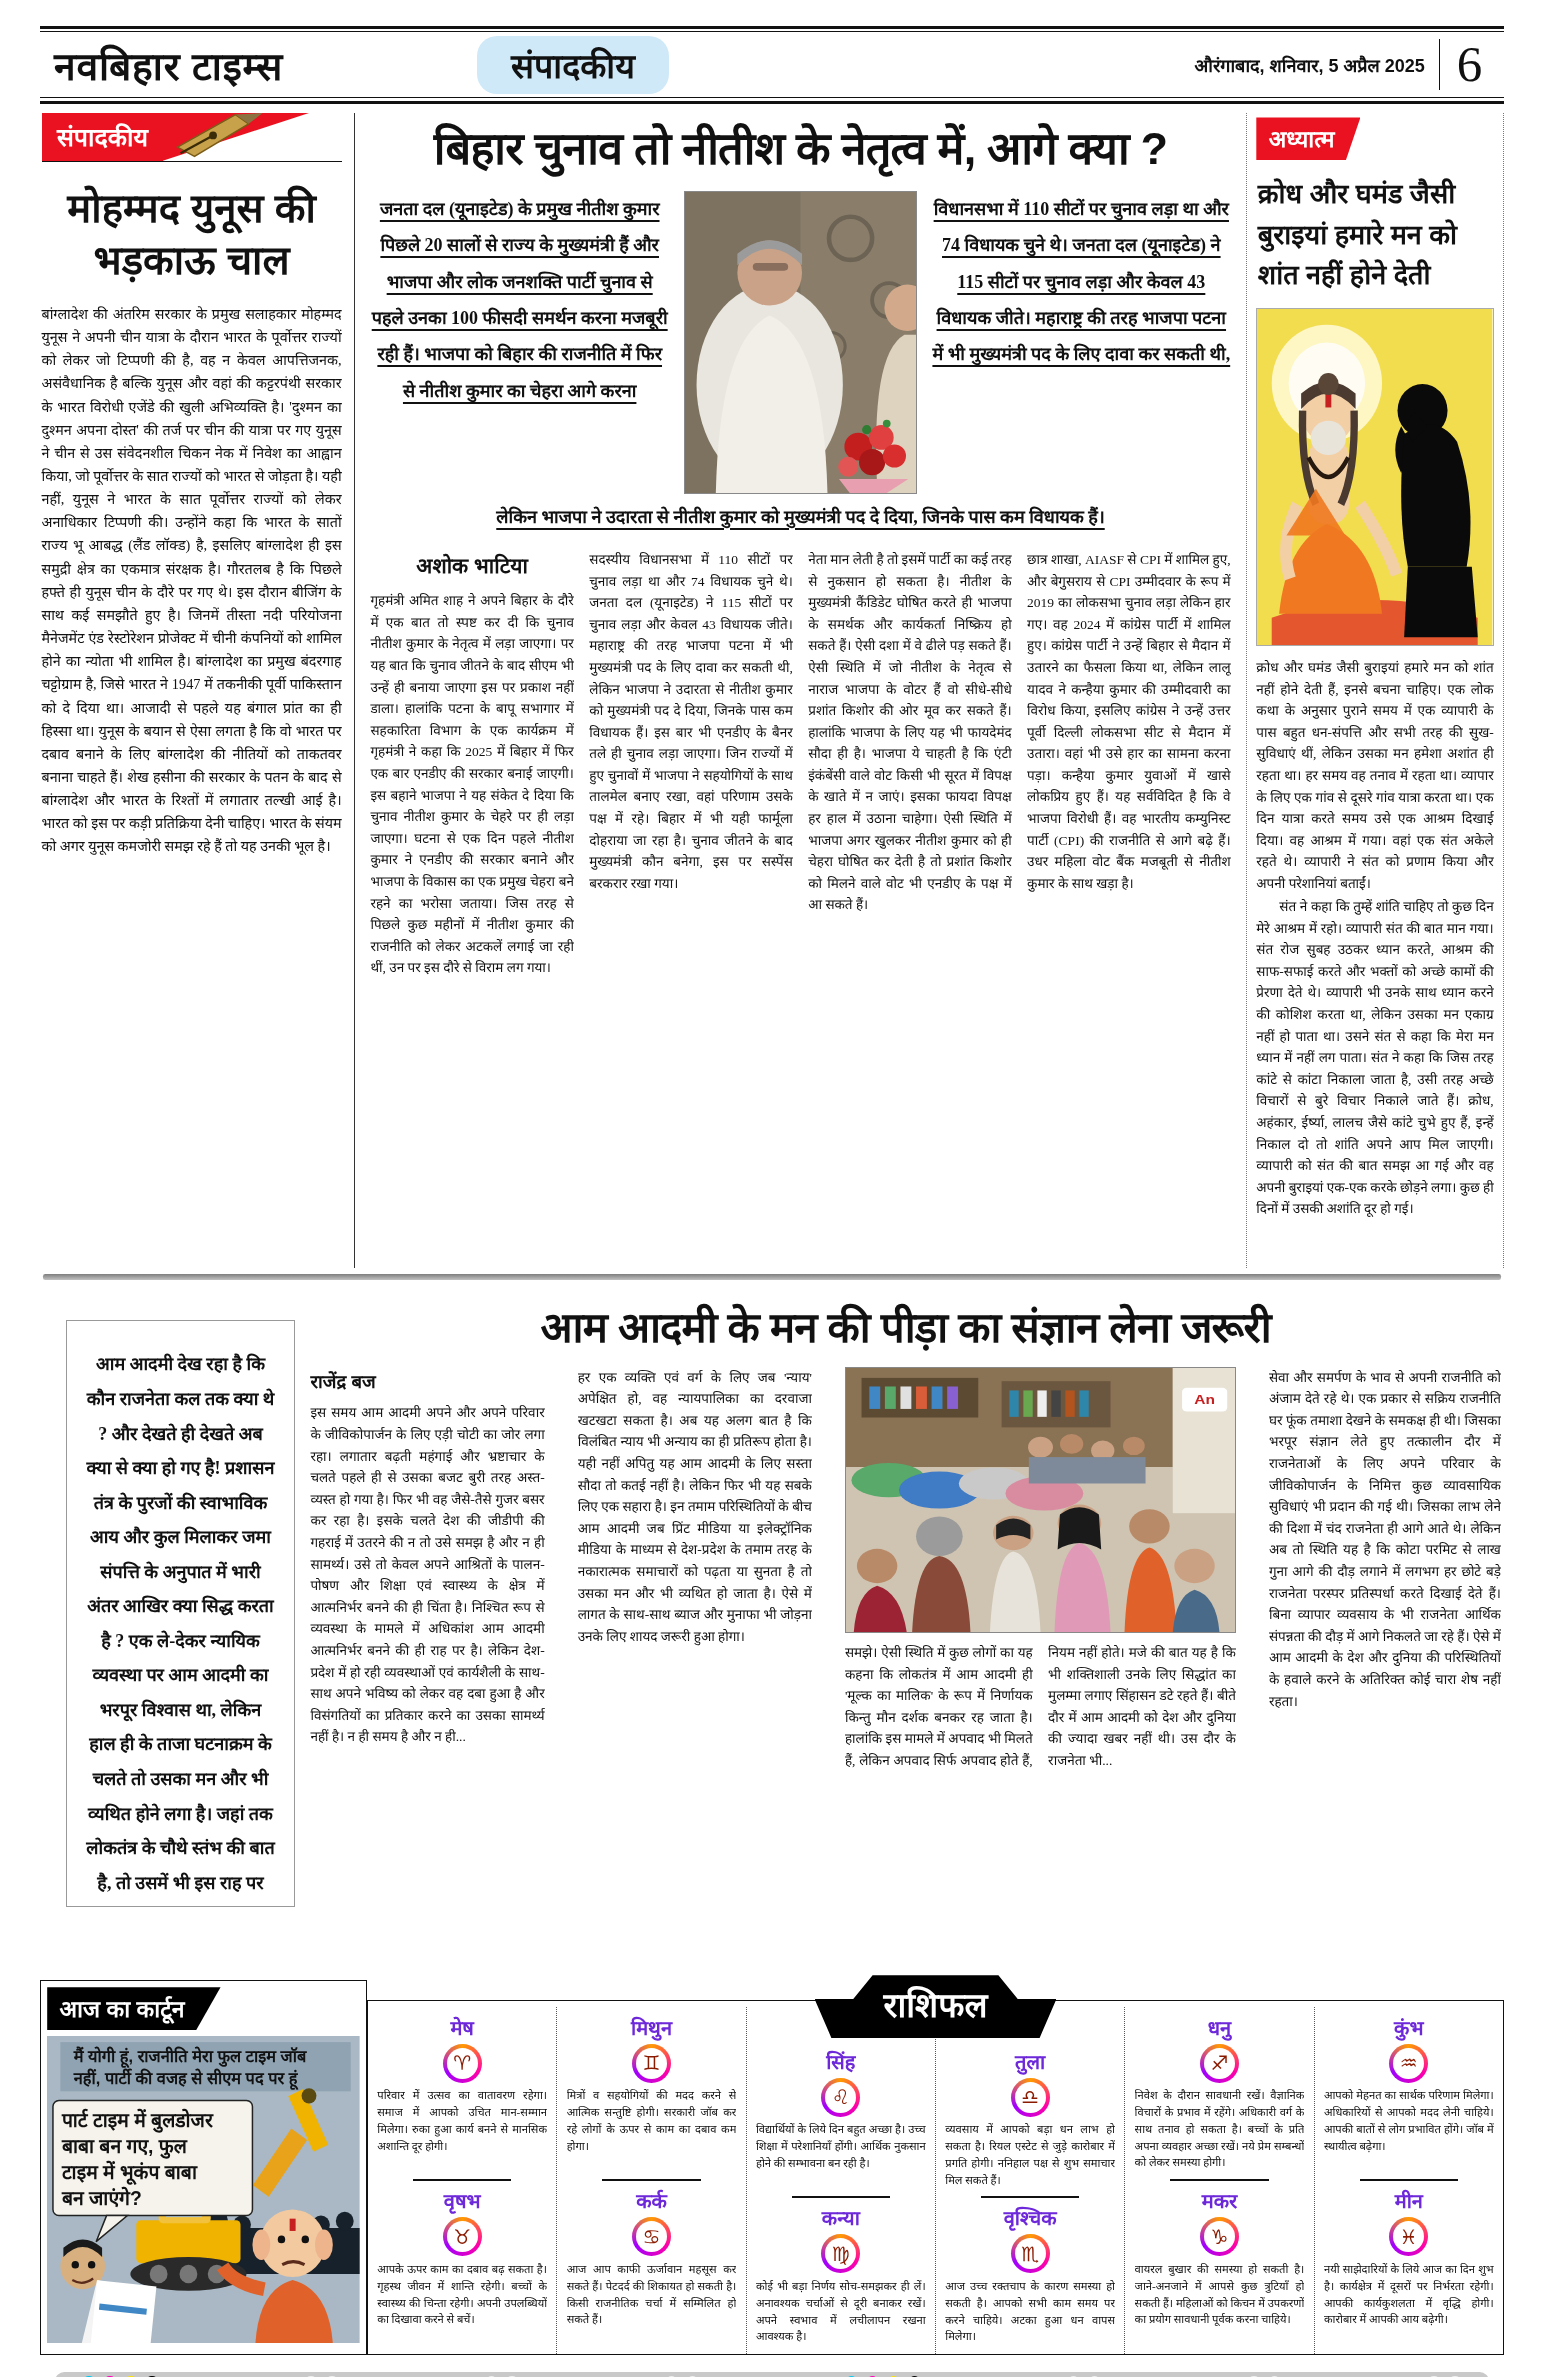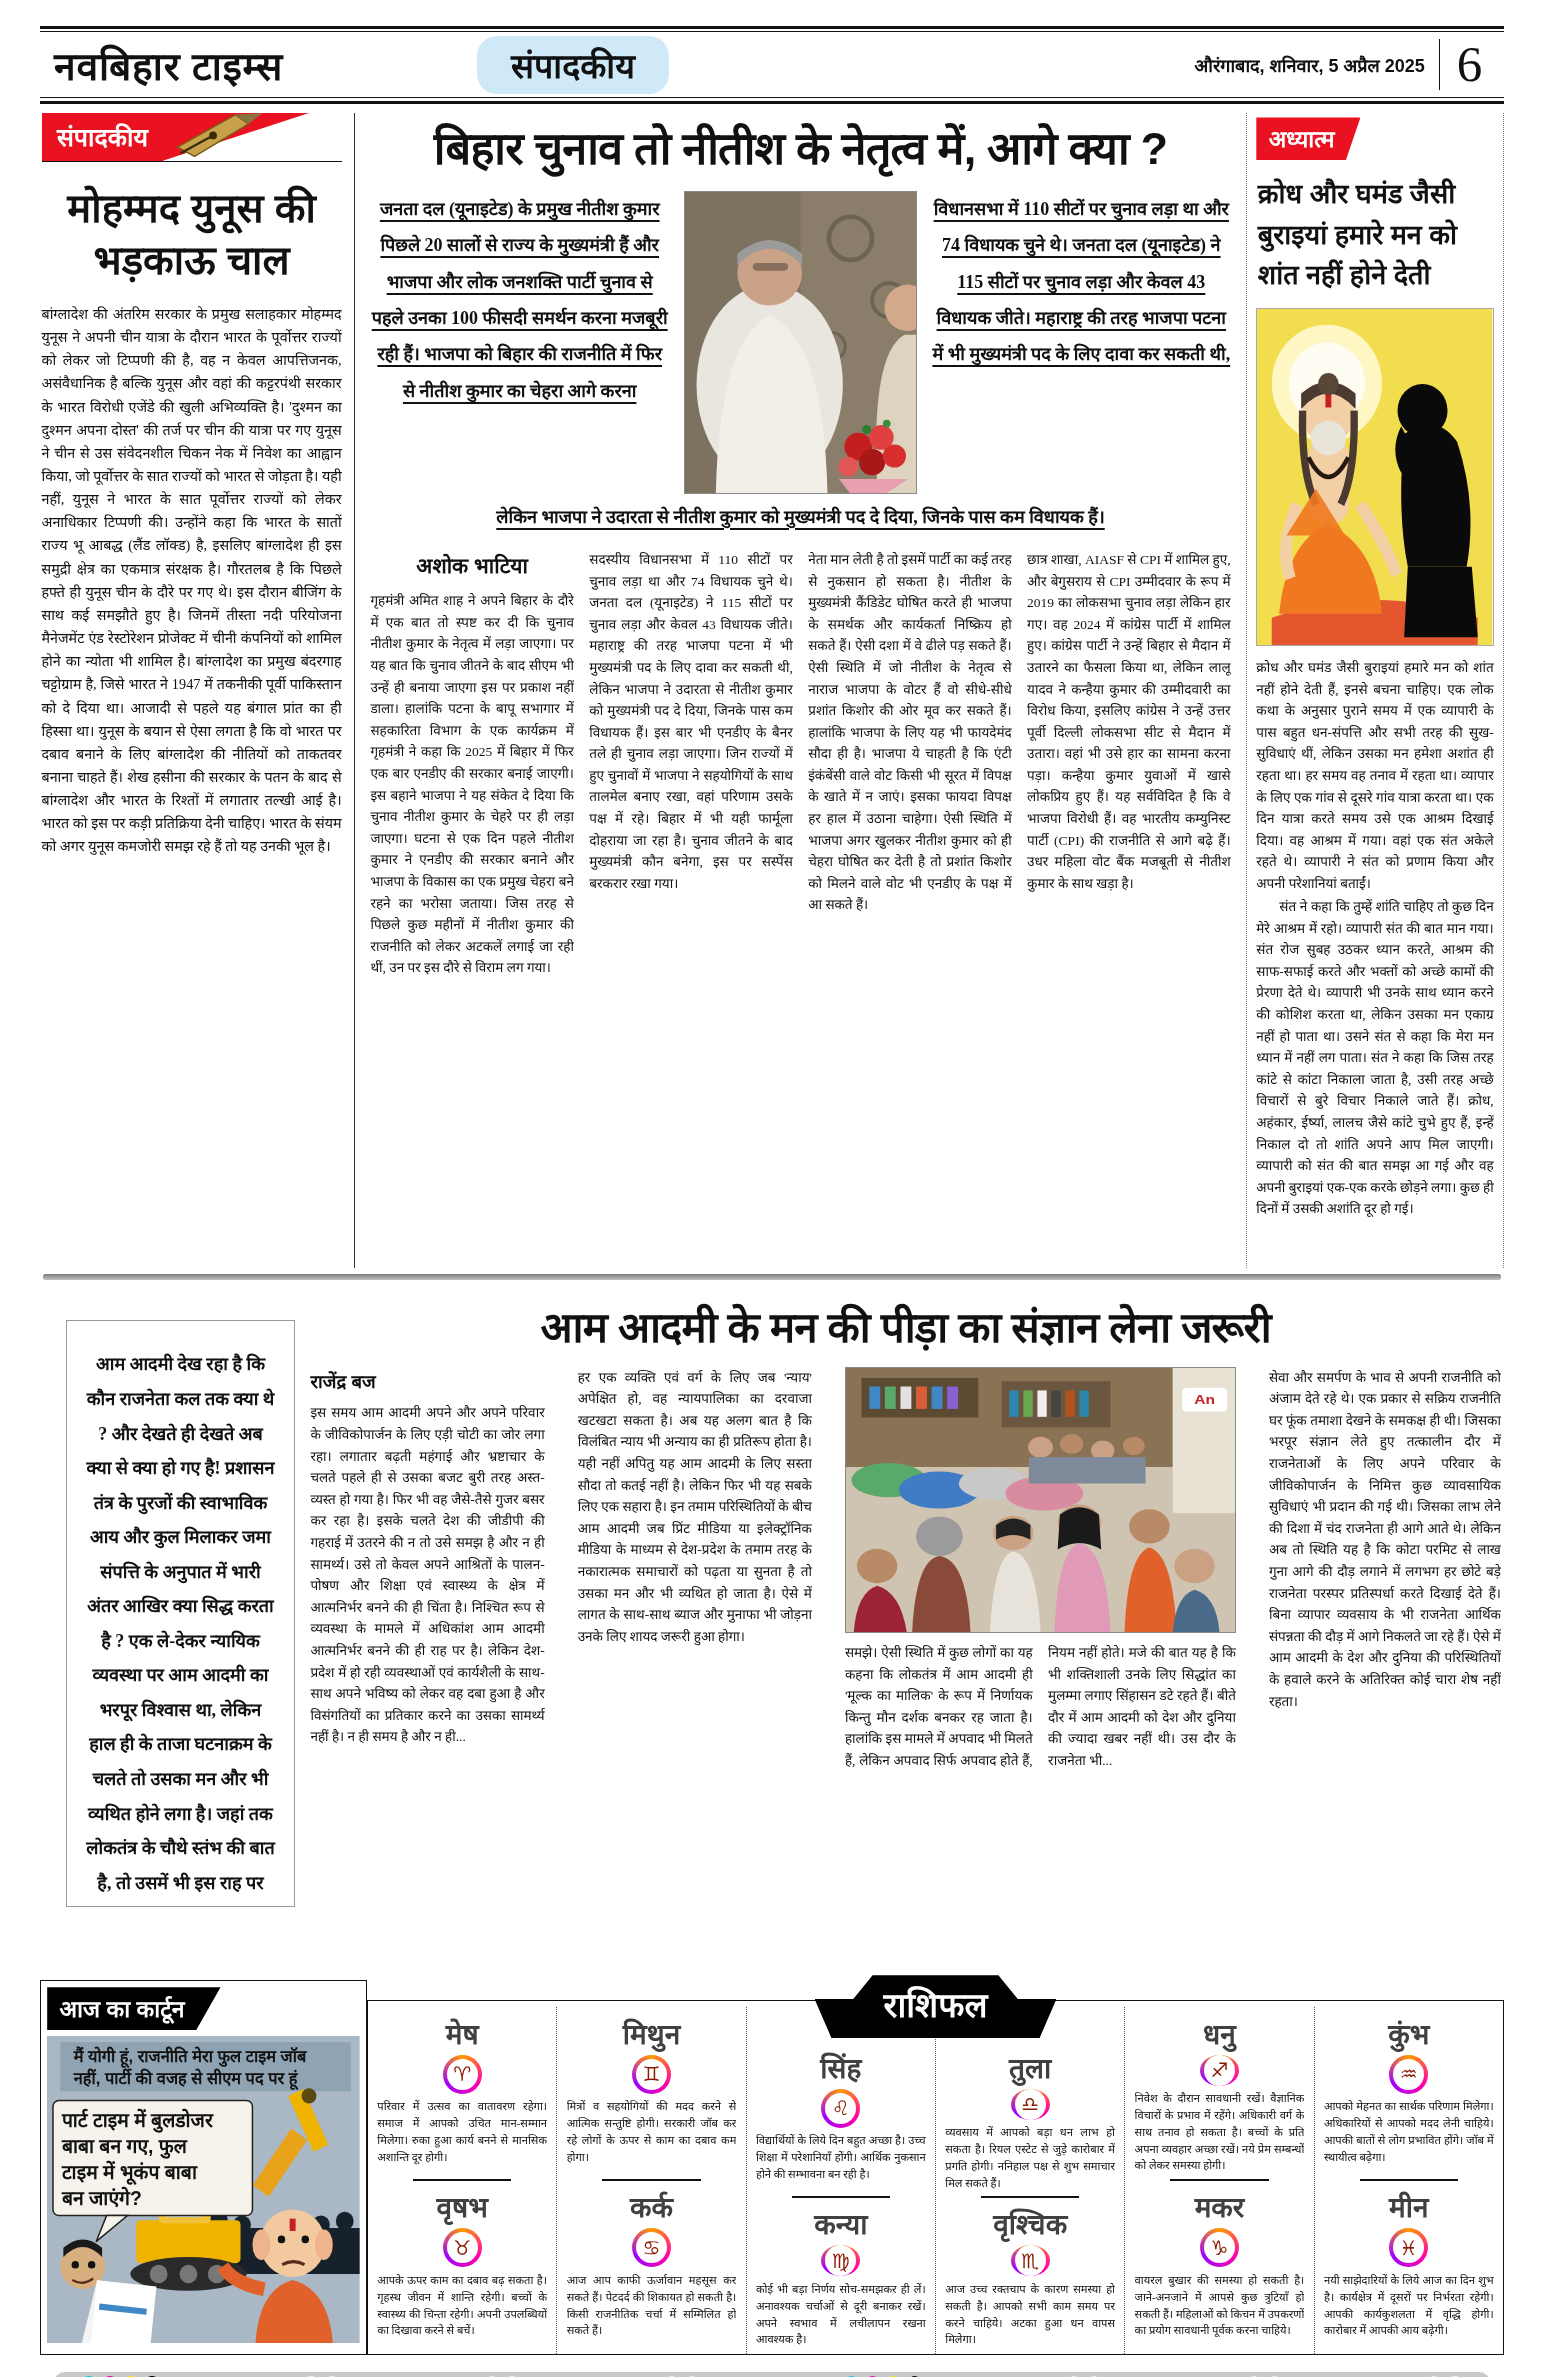--- a/index.html
+++ b/index.html
@@ -86,21 +86,21 @@
 
   .horo { flex:1; border:1.5px solid #111; position:relative; margin-top:20px; }
   .horo-banner { position:absolute; top:-26px; left:50%; transform:translateX(-50%); background:#000; color:#fff;
                  font-family:"Liberation Sans", sans-serif; font-weight:bold; font-size:34px; padding:6.2px 69px 10.8px;
                  clip-path:polygon(7% 100%, 0 38%, 16% 38%, 24% 0, 76% 0, 84% 38%, 100% 38%, 93% 100%); z-index:3; }
   .horo-grid { display:flex; height:100%; padding-top:6.2px; }
   .horo-col { flex:1; border-right:0.8px dotted #555; padding:6.2px 9.3px 7.7px; display:flex; flex-direction:column; }
   .horo-col:last-child { border-right:none; }
   .sign { flex:1; display:flex; flex-direction:column; align-items:center; overflow:hidden; }
   .sign.low { padding-top:34px; }
-  .sign-name { color:#404040; font-family:"Liberation Sans", sans-serif; font-weight:bold; font-size:28px; }
+  .sign-name { color:#6d28d9; font-family:"Liberation Sans", sans-serif; font-weight:bold; font-size:20px; }
   .sign-icon { width:39px; height:39px; border-radius:50%; margin:3.1px 0 4.6px;
                background:conic-gradient(#ff9a00,#ff00a8,#a000ff,#ff9a00); display:flex; align-items:center; justify-content:center; }
   .sign-icon .inner { width:31px; height:31px; border-radius:50%; background:#fff; color:#8a1a00;
                       display:flex; align-items:center; justify-content:center; font-size:20px; font-family:"DejaVu Sans", sans-serif; }
   .sign-text { font-size:11.2px; line-height:1.5; text-align:justify; width:100%; }
   .sign-sep { height:2.3px; background:#111; width:58%; margin:6.2px auto; flex:none; }
 
   
   .footer-bar { height:18.5px; background:#c9c9c9; border-radius:9.3px; margin:17px 15.4px 0; display:flex;
                 align-items:center; padding:0 28px; }

